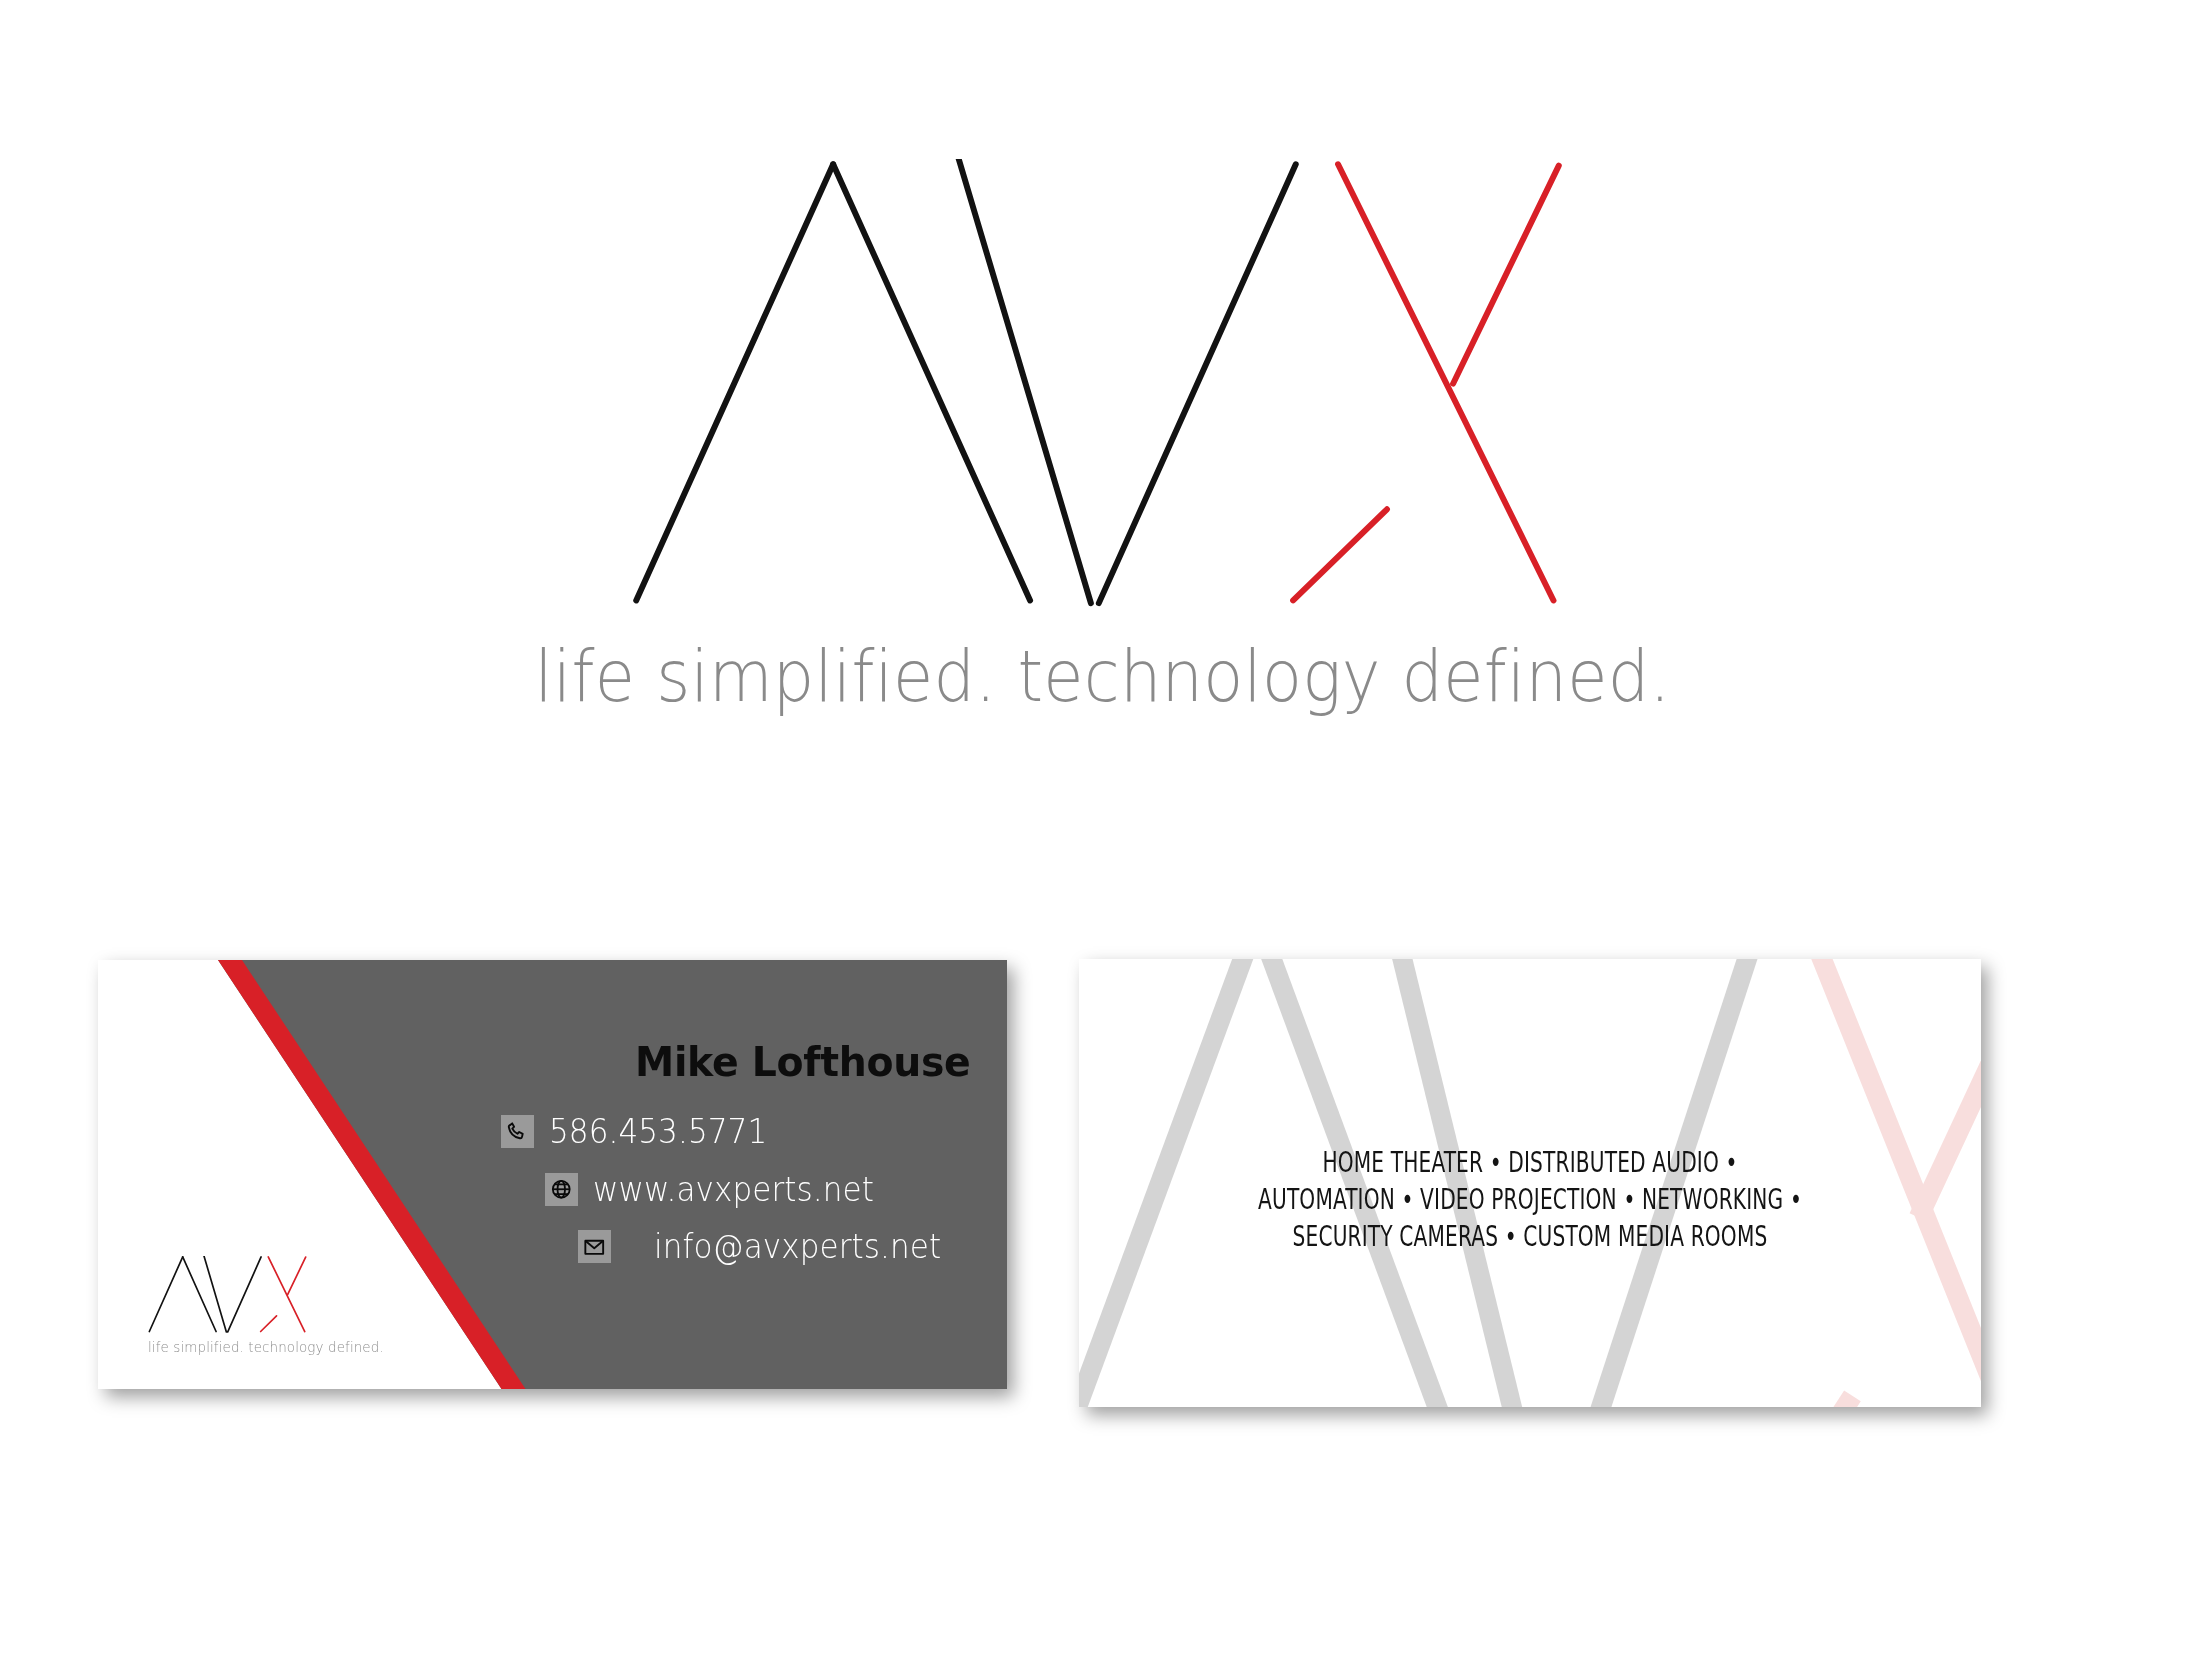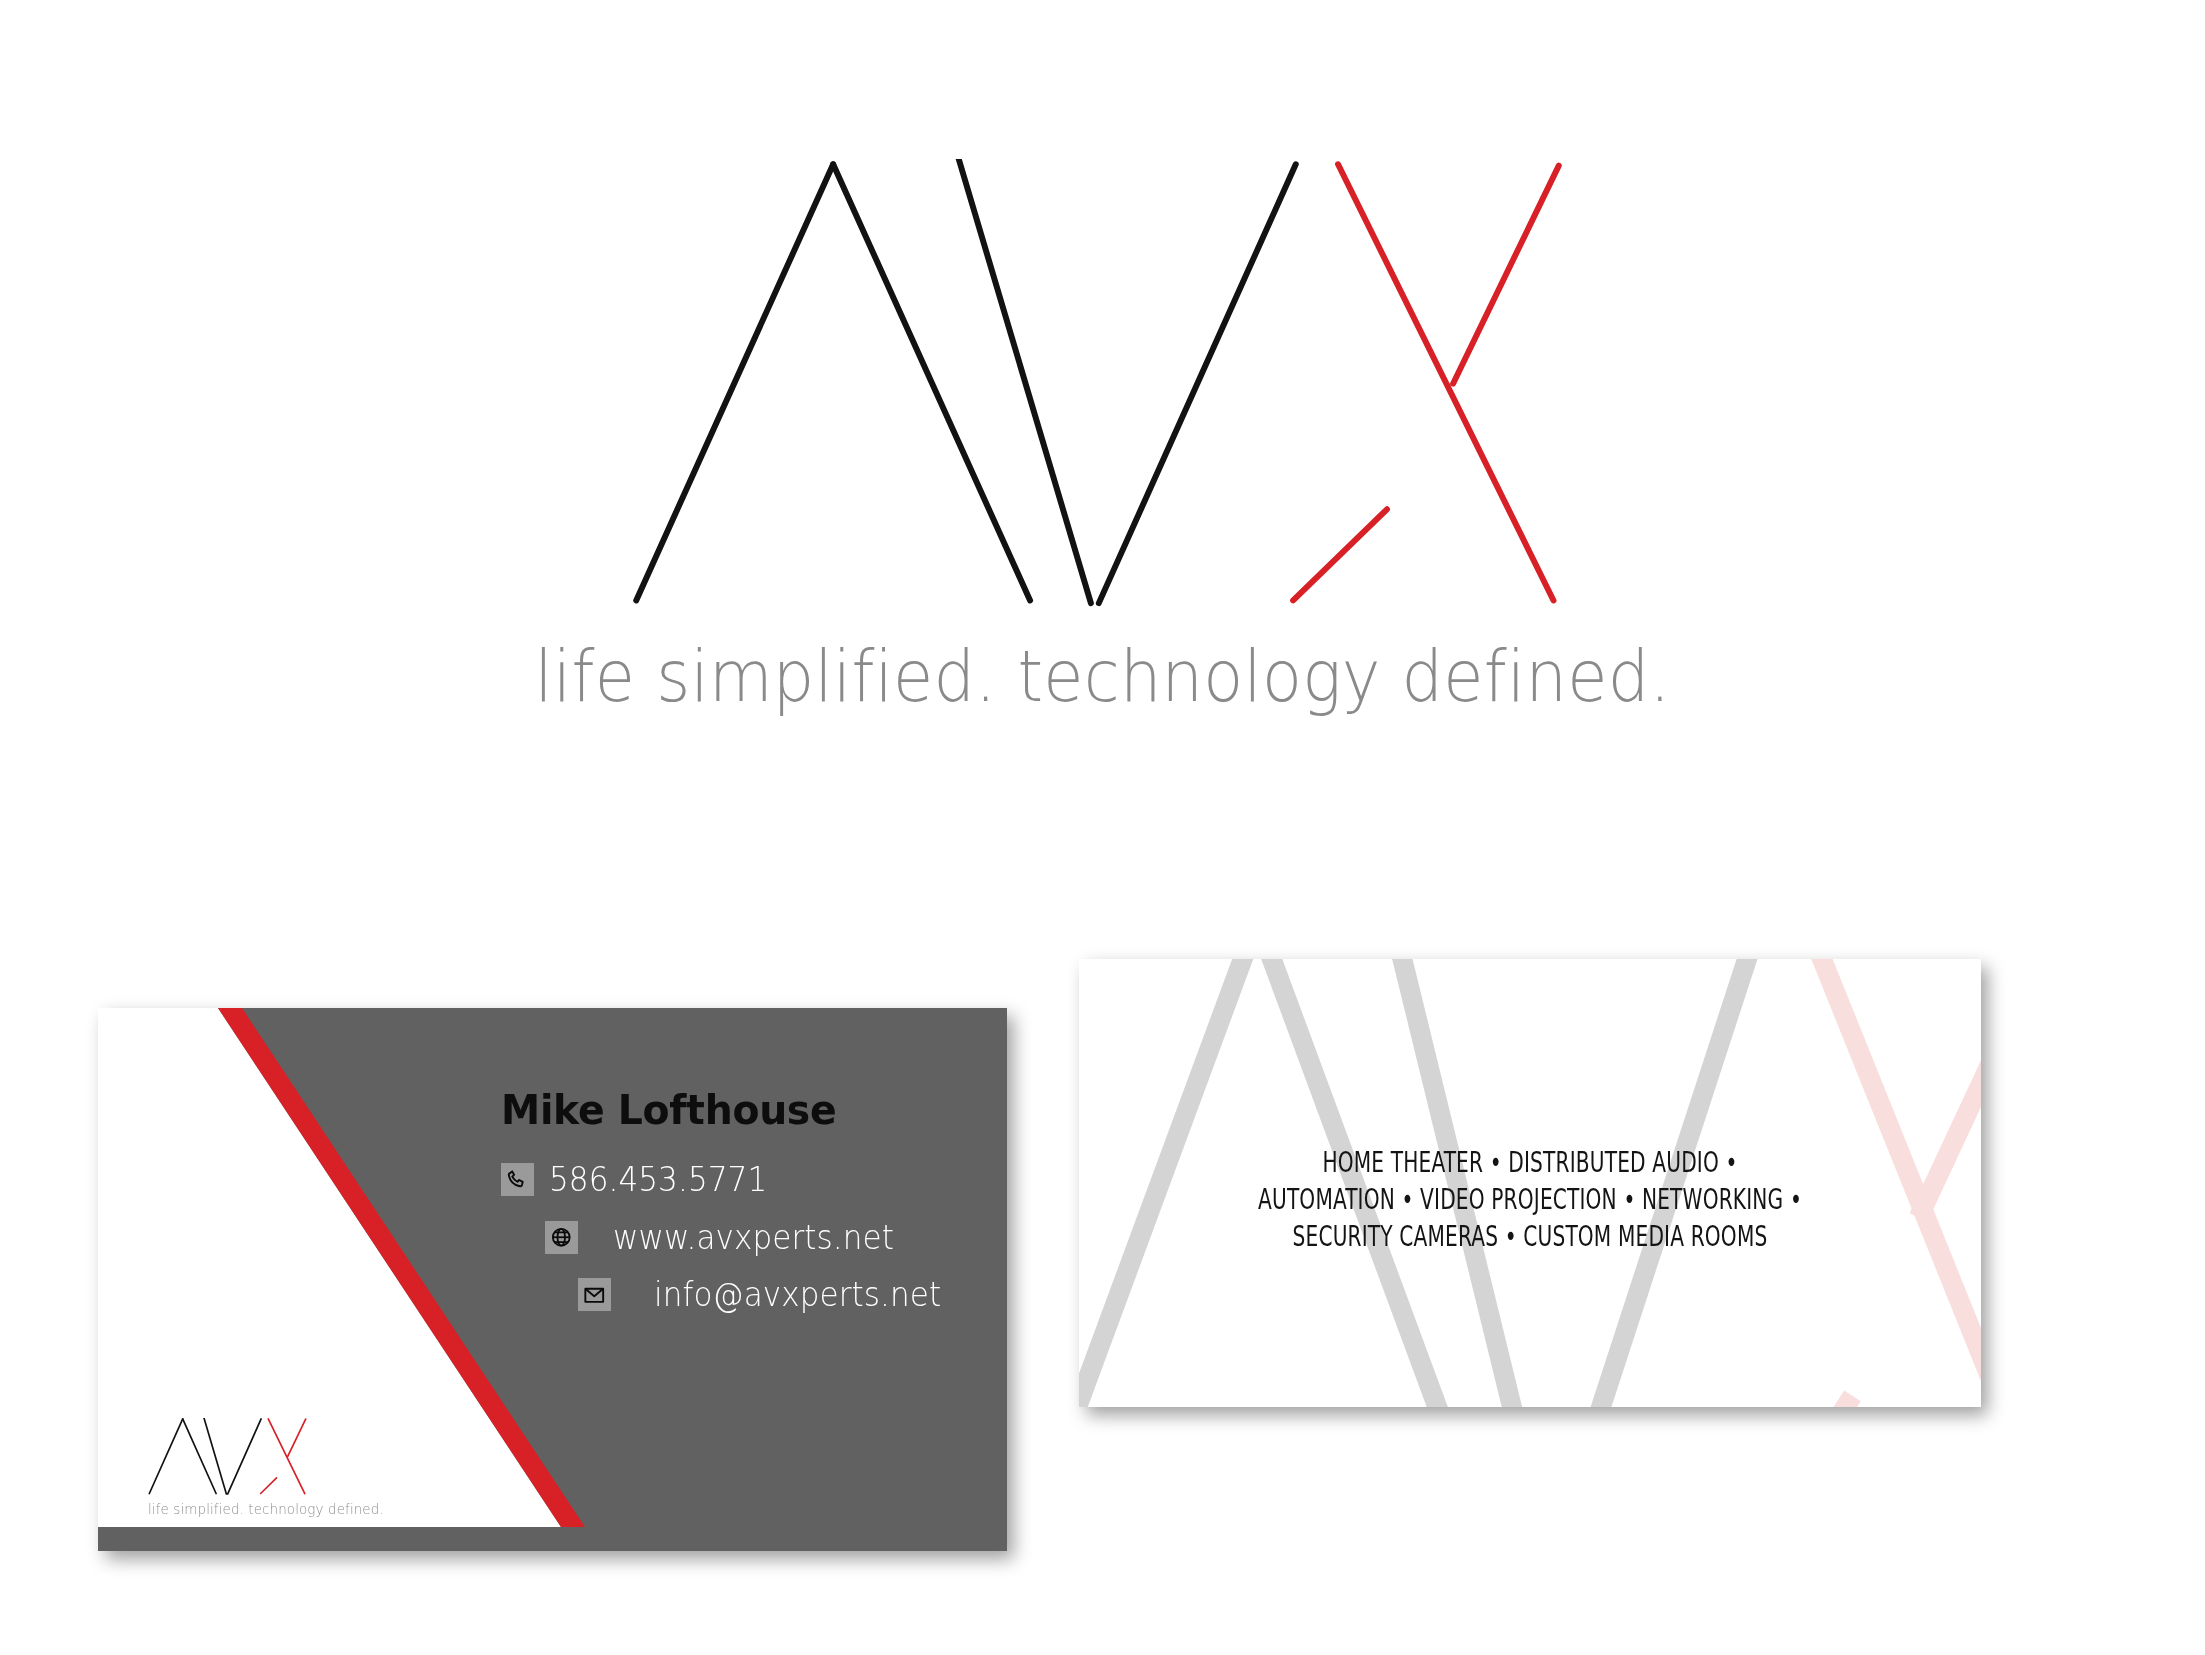--- a/index.html
+++ b/index.html
@@ -51,24 +51,25 @@
   .card {
     position: absolute;
     background: #ffffff;
     overflow: hidden;
     box-shadow: 6.6px 8px 17px rgba(0,0,0,0.38);
   }
 
   
   #card-front {
     left: 98px;
-    top: 1008px;
+    top: 960px;
     width: 909px;
-    height: 543px;
+    height: 429px;
     background: #616161;
+    text-align: right;
   }
   #front-white-wedge {
     position: absolute;
     left: 0; top: 0;
     width: 100%; height: 100%;
     background: #ffffff;
     clip-path: polygon(0 0, 120px 0, 463px 519px, 0 519px);
   }
   #front-red-stripe {
     position: absolute;
@@ -94,21 +95,21 @@
     transform: scaleX(0.96);
     transform-origin: left center;
   }
   .contact-row {
     display: flex;
     align-items: center;
     margin-bottom: 18.5px;
     white-space: nowrap;
   }
   .contact-row.row-phone { margin-left: 0px; }
-  .contact-row.row-web   { margin-left: 44px; gap: 20px; }
+  .contact-row.row-web   { margin-left: 44px; }
   .contact-row.row-mail  { margin-left: 77px; gap: 28px; }
   .contact-icon {
     width: 33px;
     height: 33px;
     background: #9a9a9a;
     display: inline-flex;
     align-items: center;
     justify-content: center;
     flex: 0 0 auto;
     margin-right: 14.5px;

